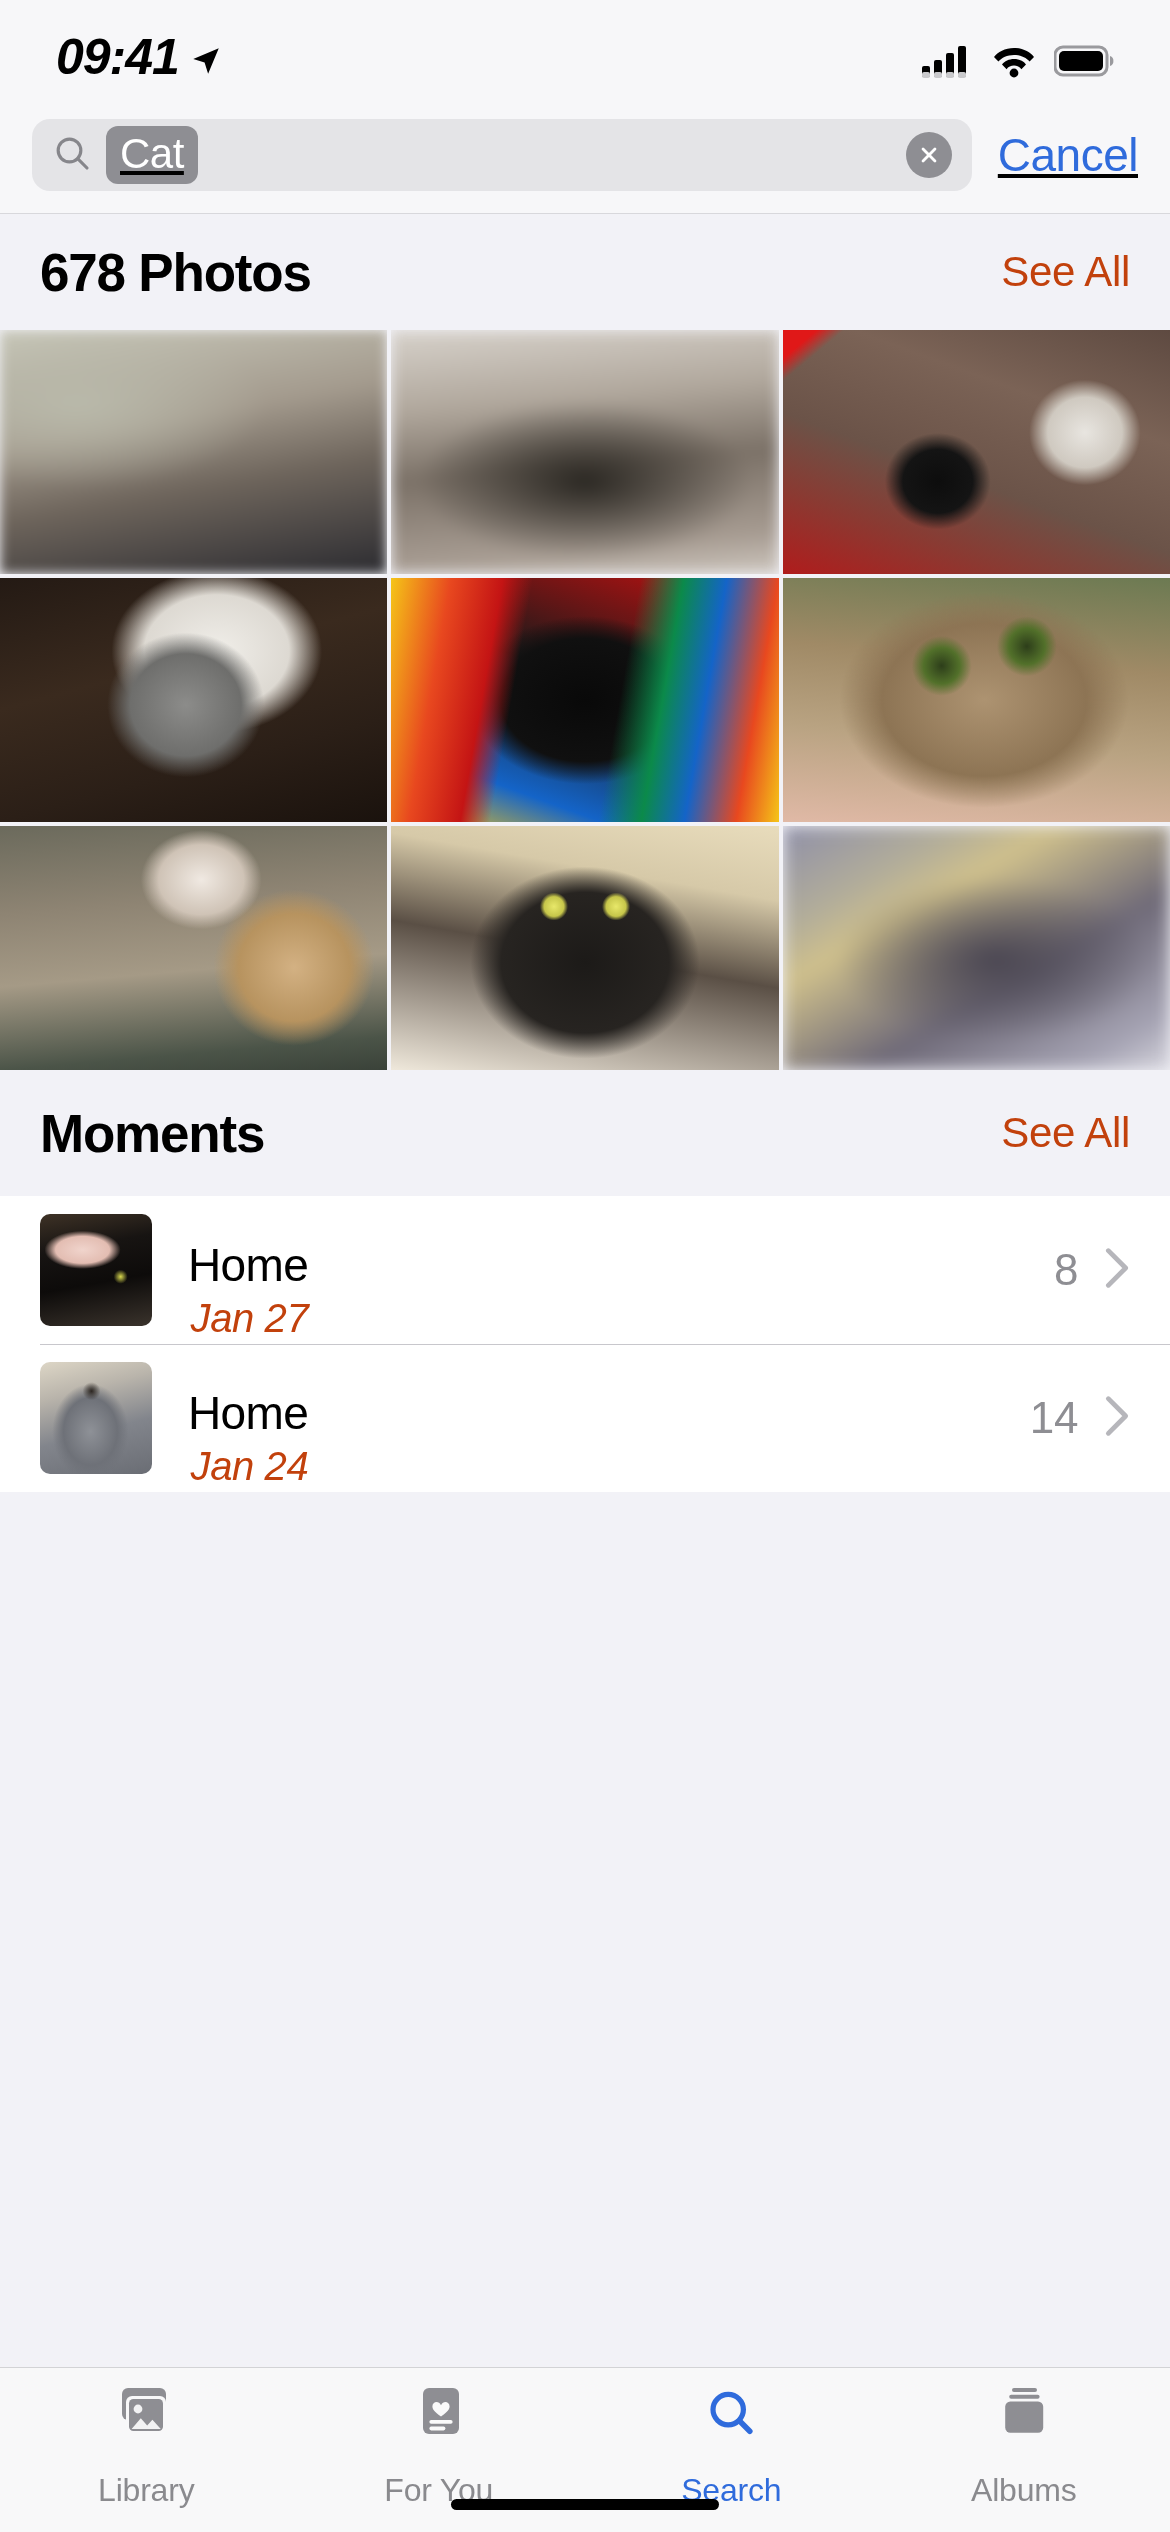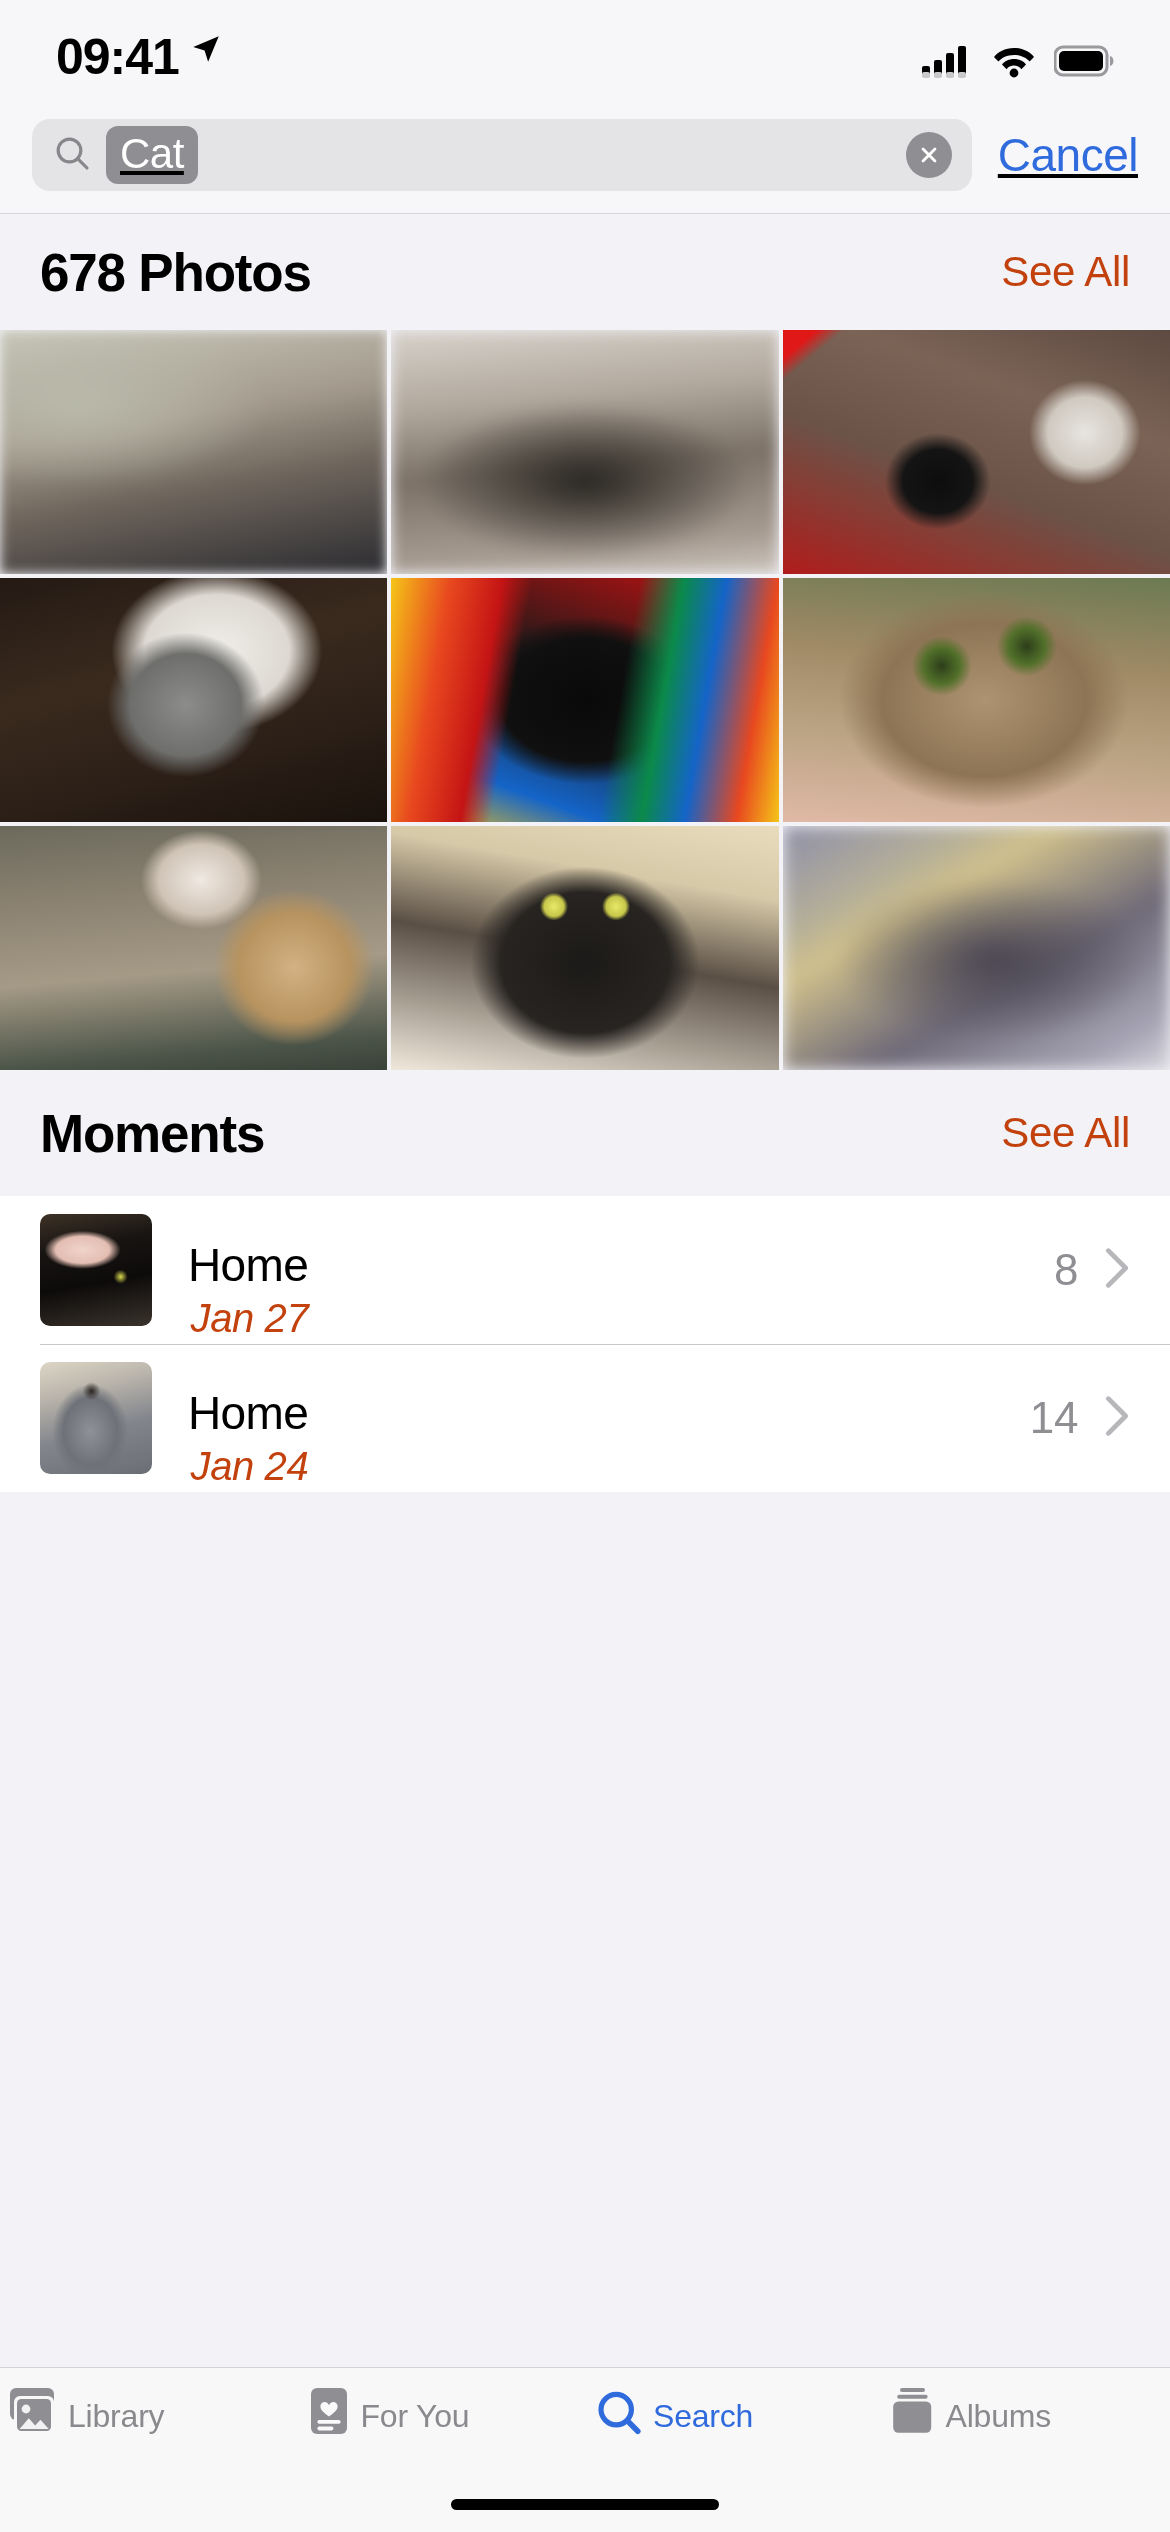--- a/index.html
+++ b/index.html
@@ -11,21 +11,21 @@
   }
   .phone { position:relative; width:1170px; height:2532px; background:#f2f2f7; }
 
   
   .status-bar {
     position:absolute; top:0; left:0; width:1170px; height:96px;
     background:#f7f7f9;
     display:flex; align-items:flex-end; justify-content:space-between;
     padding:0 56px 14px 56px;
   }
-  .status-left { display:flex; align-items:flex-start; gap:10px; }
+  .status-left { display:flex; align-items:flex-end; gap:10px;font-style:italic; }
   .status-time { font-size:50px; font-weight:600; color:#000; letter-spacing:-1px; line-height:1; }
   .loc-arrow { display:block; }
   .status-right { display:flex; align-items:center; gap:18px; }
 
   
   .search-bar-wrap {
     position:absolute; top:96px; left:0; width:1170px; height:118px;
     background:#f7f7f9;
     display:flex; align-items:center; padding:0 32px;
     border-bottom:1px solid #d8d8dc;
@@ -140,21 +140,21 @@
   .moment-right { margin-left:auto; display:flex; align-items:center; gap:26px; }
   .moment-count { font-size:44px; color:#8e8e93; letter-spacing:-0.4px; }
 
   
   .tab-bar {
     position:absolute; bottom:0; left:0; width:1170px; height:165px;
     background:#f8f8f9; border-top:1px solid #d3d3d6;
     display:flex; align-items:flex-start; padding-top:18px;
   }
   .tab {
-    flex:1; display:flex; align-items:center; gap:0;
+    flex:1; display:flex; flex-direction:column; align-items:center; gap:26px;
   }
   .tab-label { font-size:32px; color:#8a8a8e; letter-spacing:-0.2px; }
   .tab.active .tab-label { color:#2f6bdc; }
   .home-indicator {
     position:absolute; bottom:22px; left:50%; transform:translateX(-50%);
     width:268px; height:11px; border-radius:6px; background:#000;
   }
 </style>
 </head>
 <body>

